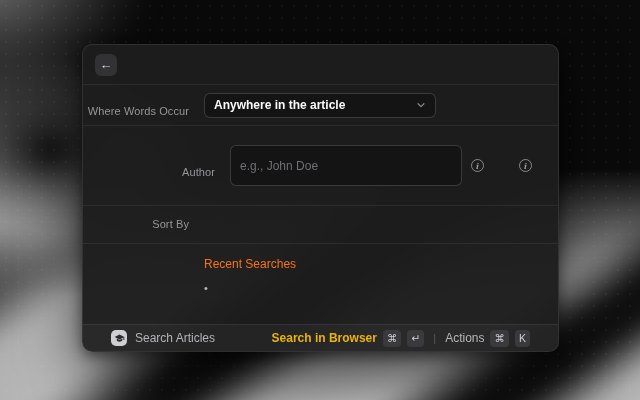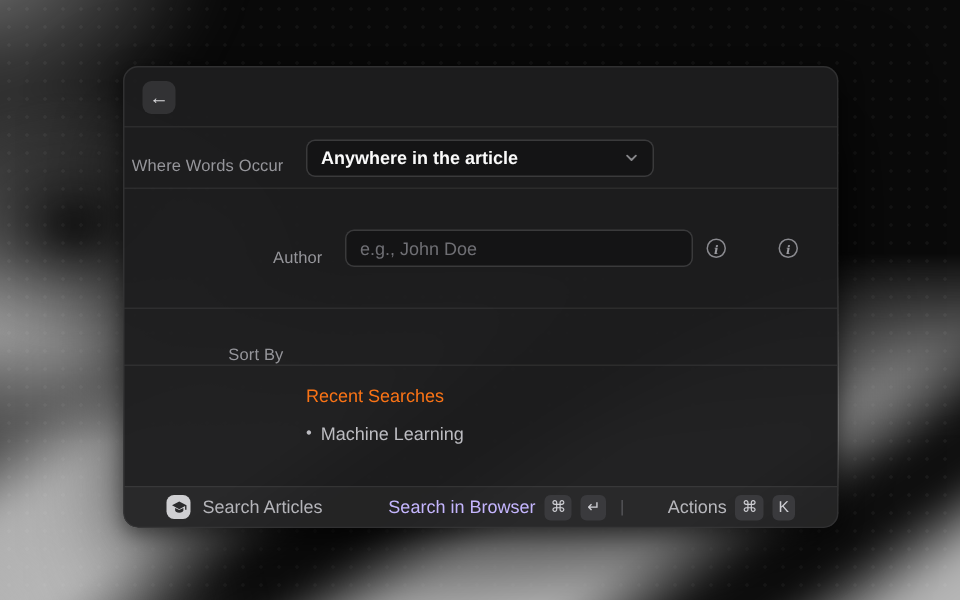--- a/index.html
+++ b/index.html
@@ -59,42 +59,42 @@
   .panel-header { height: 39px; display: flex; align-items: center; padding-left: 12px; flex: none; }
   .back-btn {
     width: 22px; height: 22px; border-radius: 6px;
     background: #323234; color: #d9d9dc;
     display: flex; align-items: center; justify-content: center;
     font-size: 13px; line-height: 1; cursor: pointer; user-select: none;
   }
 
   .sec-1 { height: 40px; flex: none; display: flex; flex-direction: column; justify-content: center; }
   .sec-2 { height: 79px; flex: none; display: flex; flex-direction: row; justify-content: space-evenly; }
-  .sec-3 { height: 37px; flex: none; display: flex; flex-direction: column; justify-content: flex-end; }
+  .sec-3 { height: 37px; flex: none; display: flex; flex-direction: column; justify-content: flex-start; }
   .sec-4 { flex: 1; }
   .form-row { display: flex; align-items: center; }
   .field-label {
     width: 106px; flex: none;
     text-align: right; margin-right: 15px;
     font-size: 11px; color: #96969b; letter-spacing: 0.1px; margin-top: 12px;
   }
   .control {
     width: 232px; height: 25px; box-sizing: border-box;
     background: rgba(12,12,13,0.45);
     border: 1px solid rgba(255,255,255,0.16);
     border-radius: 6px;
     display: flex; align-items: center;
     padding: 0 9px;
     font-size: 12px;
   }
   .select { justify-content: space-between; cursor: pointer; }
   .select .sel-value { color: #fafafa; font-weight: 600; font-size: 12px; }
   .chevron { width: 10px; height: 10px; flex: none; opacity: 0.75; }
   input.text-input {
-    width: 232px; height: 25px; box-sizing: border-box;
+    width: 232px; height: 41px; box-sizing: border-box;
     background: rgba(12,12,13,0.45);
     border: 1px solid rgba(255,255,255,0.16);
     border-radius: 6px;
     padding: 0 9px; margin: 0;
     font-size: 12px; color: #f5f5f7;
     font-family: inherit; outline: none;
   }
   input.text-input::placeholder { color: #6f6f74; }
   .info-badge {
     width: 13px; height: 13px; margin-left: 9px; flex: none;
@@ -119,22 +119,22 @@
   }
   .footer-left { display: flex; align-items: center; gap: 8px; flex: 1; min-width: 0; }
   .app-icon {
     width: 16px; height: 16px; border-radius: 5px;
     background: #cfcfd2;
     display: flex; align-items: center; justify-content: center; flex: none;
   }
   .app-icon svg { width: 11px; height: 11px; }
   .app-name { font-size: 12px; color: #b4b4b9; }
   .footer-right { display: flex; align-items: center; gap: 6px; }
-  .action-label { font-size: 12px; color: #c4b5fd; font-weight: 400; cursor: pointer; }
-  .action-label.secondary { color: #b6b6bb; font-weight: 400; margin-left: 20px; }
+  .action-label { font-size: 12px; color: #eab308; font-weight: 700; cursor: pointer; }
+  .action-label.secondary { color: #b6b6bb; font-weight: 400; }
   .keycap {
     min-width: 10px; height: 17px; padding: 0 4px;
     background: #3a3a3d; border-radius: 4px;
     color: #cfcfd4; font-size: 10.5px;
     display: flex; align-items: center; justify-content: center;
     box-sizing: border-box;
   }
   .footer-sep { color: #58585c; font-size: 11px; margin: 0 3px; }
 </style>
 </head>
@@ -182,21 +182,20 @@
     <div class="form-row">
       <div class="field-label">Sort By</div>
     </div>
   </div>
 
   <div class="sec-4">
     <div class="recent-wrap">
       <div class="recent-heading">Recent Searches</div>
       <div class="recent-item">
         <span class="bullet">•</span>
-        <span>Machine Learning</span>
       </div>
     </div>
   </div>
 
   <div class="panel-footer">
     <div class="footer-left">
       <div class="app-icon">
         <svg viewBox="0 0 24 24">
           <path d="M12 3 1.5 8.5 12 14l8.5-4.4V15h2V8.5z" fill="#2b2b2d"></path>
           <path d="M6 12.2V16c0 1.8 2.7 3.2 6 3.2s6-1.4 6-3.2v-3.8l-6 3.1z" fill="#2b2b2d"></path>

